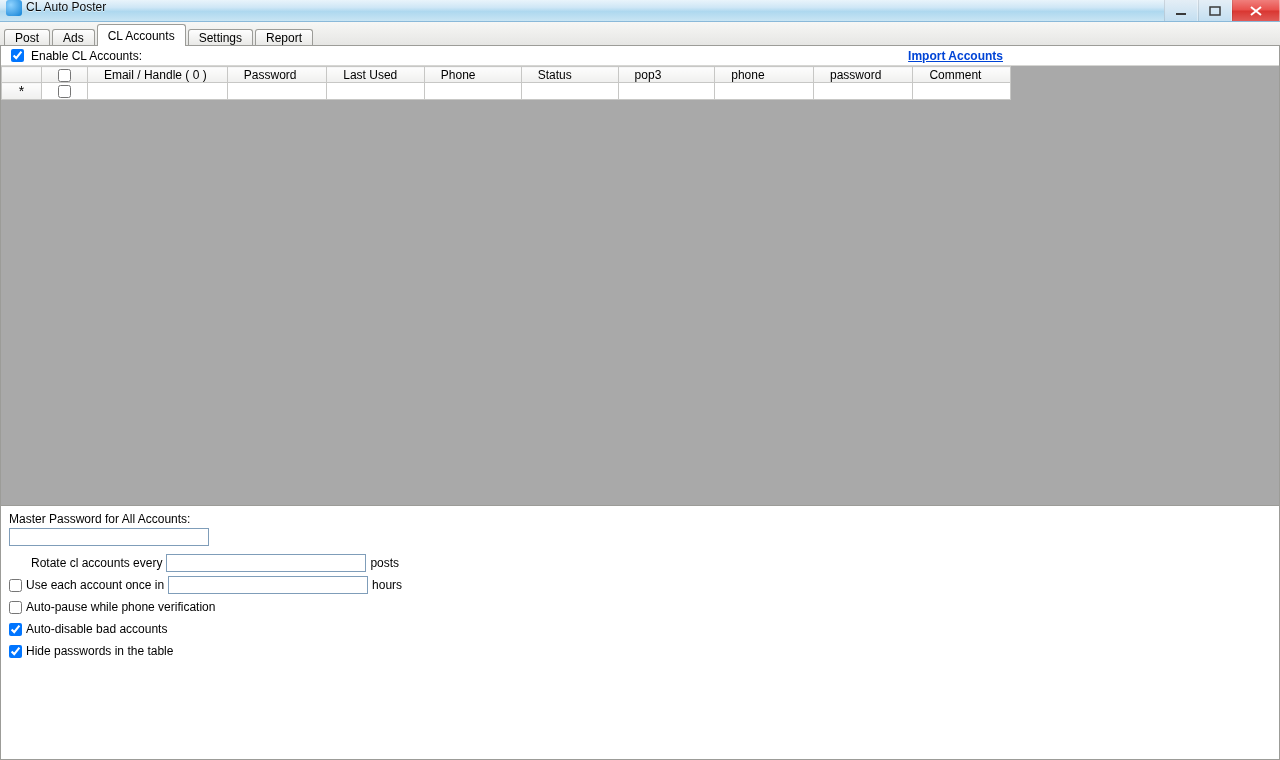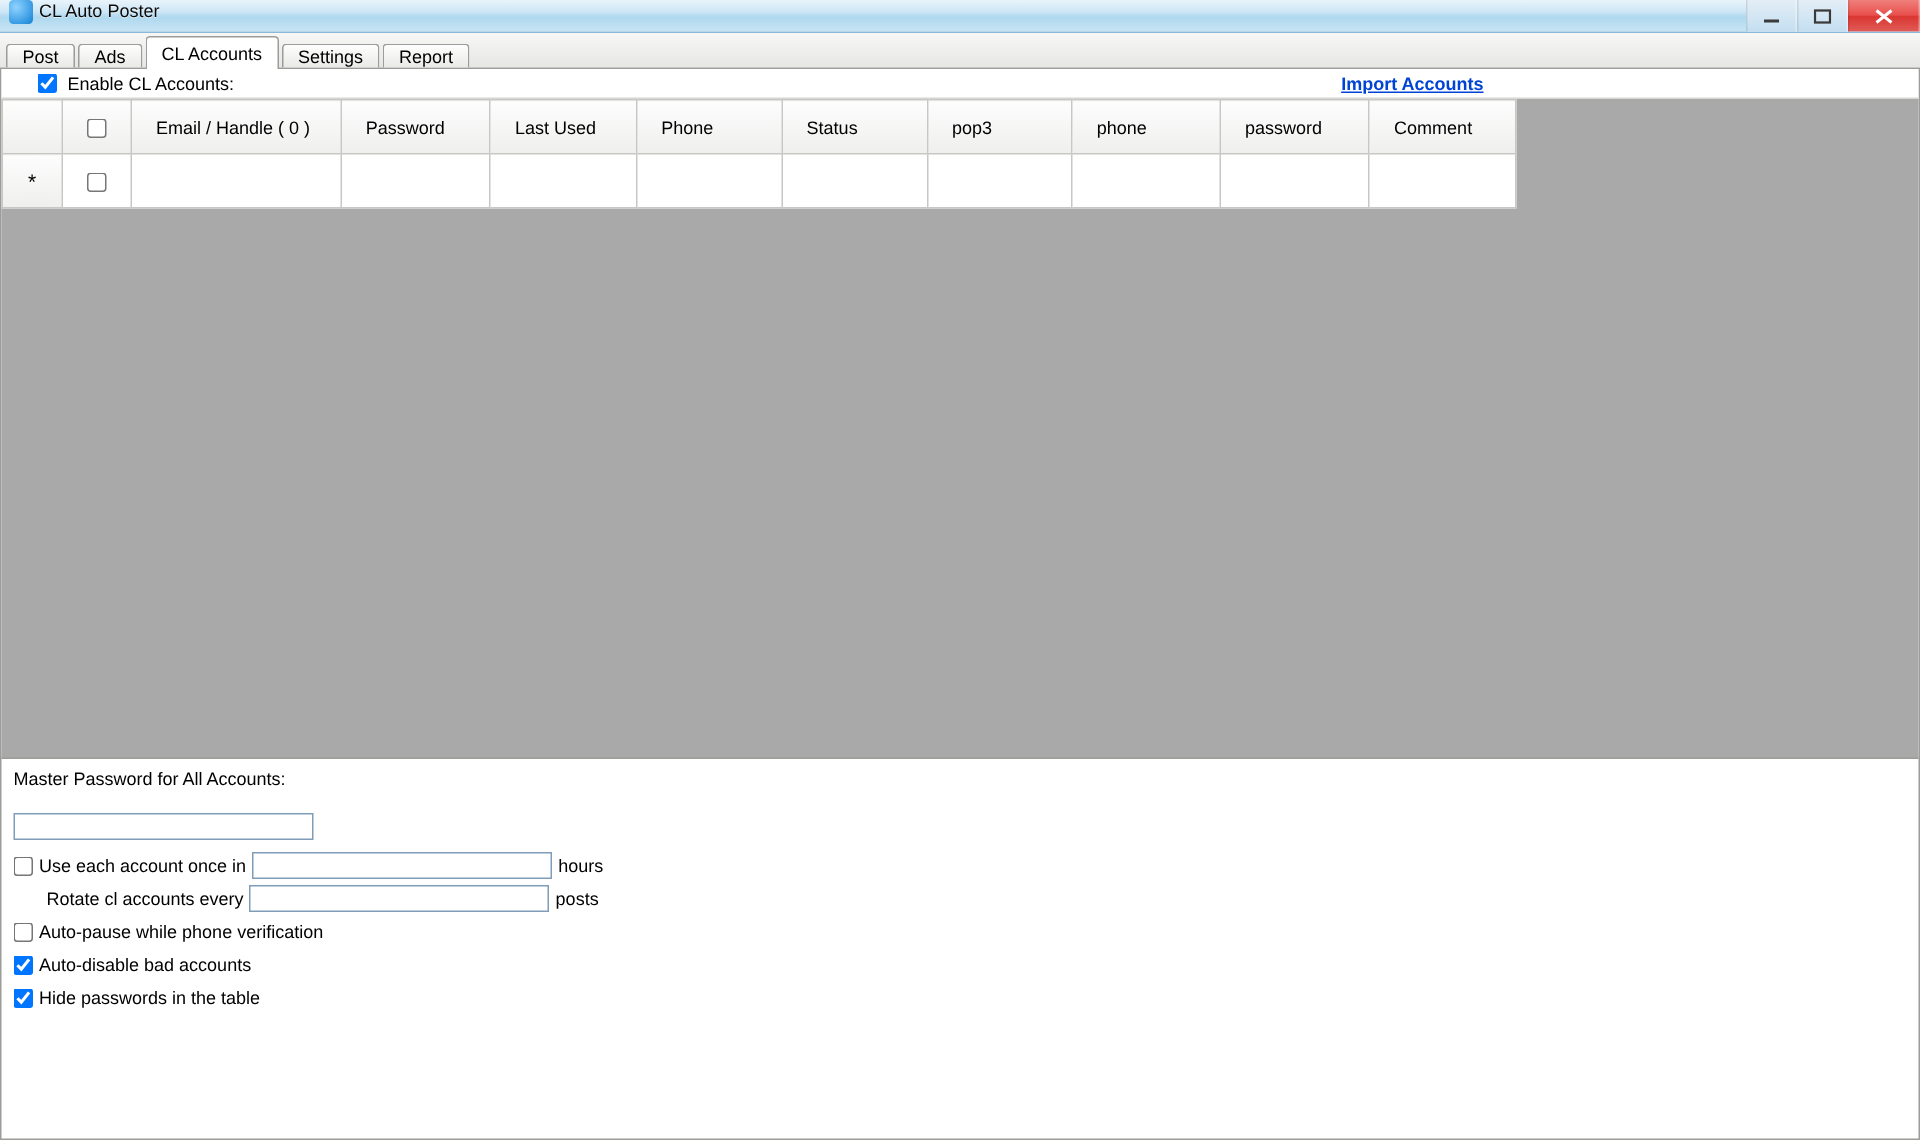--- a/index.html
+++ b/index.html
@@ -10,42 +10,42 @@
   .titlebar .title{font-size:12px;color:#0a0a0a;text-shadow:0 1px 0 rgba(255,255,255,.6);z-index:1}
   .winbtns{margin-left:auto;display:flex;height:100%;z-index:2}
   .winbtn{width:34px;height:100%;display:flex;align-items:center;justify-content:center;border-left:1px solid rgba(0,0,0,.1);border-right:1px solid rgba(255,255,255,.4);cursor:default}
   .winbtn.min,.winbtn.max{background:linear-gradient(to bottom,#e4eef6,#c4dff1)}
   .winbtn.close{width:48px;background:linear-gradient(to bottom,#f07f7c 0%,#e8504c 48%,#d93631 52%,#e15b57 100%)}
   .winbtn svg{display:block}
   .tabs{height:24px;background:linear-gradient(to bottom,#f7f7f5,#e6e6e4);border-bottom:1px solid #9c9c98;display:flex;align-items:flex-end;padding-left:4px;gap:2px}
   .tab{height:16px;padding:0 10px;border:1px solid #9c9c98;border-bottom:none;border-radius:3px 3px 0 0;background:linear-gradient(to bottom,#fefefe,#e9e9e7);display:flex;align-items:center;font-size:12px;color:#000;cursor:default}
   .tab.active{background:#fff;height:22px;position:relative;top:1px}
   .workarea{position:relative;height:calc(100% - 46px);border:1px solid #9c9c98;border-top:none;margin:0;}
-  .toprow{display:flex;align-items:center;height:20px;padding:2px 20px;border-bottom:1px solid #d6d6d3;background:#fff}
+  .toprow{display:flex;align-items:center;height:20px;padding:2px 6px;border-bottom:1px solid #d6d6d3;background:#fff}
   .toprow label{display:flex;align-items:center;gap:4px}
   .toprow .importlink{margin-left:auto;margin-right:270px;color:#0044d6;text-decoration:underline;font-weight:bold;cursor:pointer}
   .gridwrap{height:440px;background:#a9a9a9;border-bottom:1px solid #9c9c98;overflow:hidden}
   table.grid{border-collapse:collapse;width:1010px;background:#fff}
-  table.grid th,table.grid td{border:1px solid #c7c7c5;height:36px;padding:0 16px;font-weight:normal;text-align:left;white-space:nowrap;overflow:hidden}
+  table.grid th,table.grid td{border:1px solid #c7c7c5;height:16px;padding:0 16px;font-weight:normal;text-align:left;white-space:nowrap;overflow:hidden}
   table.grid th{background:linear-gradient(to bottom,#fdfdfd,#efefee);font-size:12px}
   table.grid .rowhdr{width:40px;text-align:center;background:linear-gradient(to bottom,#fdfdfd,#efefee)}
   table.grid .selcell{background:#2a7bd0;color:#fff}
   table.grid input[type=checkbox]{margin:0;vertical-align:middle}
   .col-chk{width:20px;text-align:center}
   .col-email{width:140px}
   .col-pass{width:100px}
   .col-last{width:98px}
   .col-phone{width:98px}
   .col-status{width:98px}
   .col-pop3{width:98px}
   .col-email2{width:100px}
   .col-pass2{width:100px}
   .col-comment{width:98px}
   .below{padding:6px 8px 0 8px;font-size:12px}
-  .below .lbl{margin-bottom:16px}
+  .below .lbl{margin-bottom:2px}
   .below input[type=text]{border:1px solid #7f9db9;height:18px;width:200px;font-size:12px;padding:0 2px}
   .below .shortnum{width:24px}
   .optrow{display:flex;align-items:center;gap:4px;height:22px}
   .optrow input[type=checkbox]{margin:0}
   .indent{padding-left:22px}
 </style>
 </head>
 <body>
 
 <div class="titlebar">
@@ -122,31 +122,31 @@
         </tr>
       </tbody>
     </table>
   </div>
 
   <div class="below">
     <div class="lbl">Master Password for All Accounts:</div>
     <input type="text" style="">
     <div style="height:6px"></div>
 
+    <div class="optrow indent">
+      <span>Rotate cl accounts  every</span>
+      <input type="text" class="shortnum" style="">
+      <span>posts</span>
+    </div>
+
     <div class="optrow">
       <input type="checkbox" style="">
       <span>Use each account once in</span>
       <input type="text" class="shortnum" style="">
       <span>hours</span>
-    </div>
-
-    <div class="optrow indent">
-      <span>Rotate cl accounts  every</span>
-      <input type="text" class="shortnum" style="">
-      <span>posts</span>
     </div>
 
     <div class="optrow">
       <input type="checkbox" style="">
       <span>Auto-pause while phone verification</span>
     </div>
 
     <div class="optrow">
       <input type="checkbox" checked="" style="">
       <span>Auto-disable bad accounts</span>

